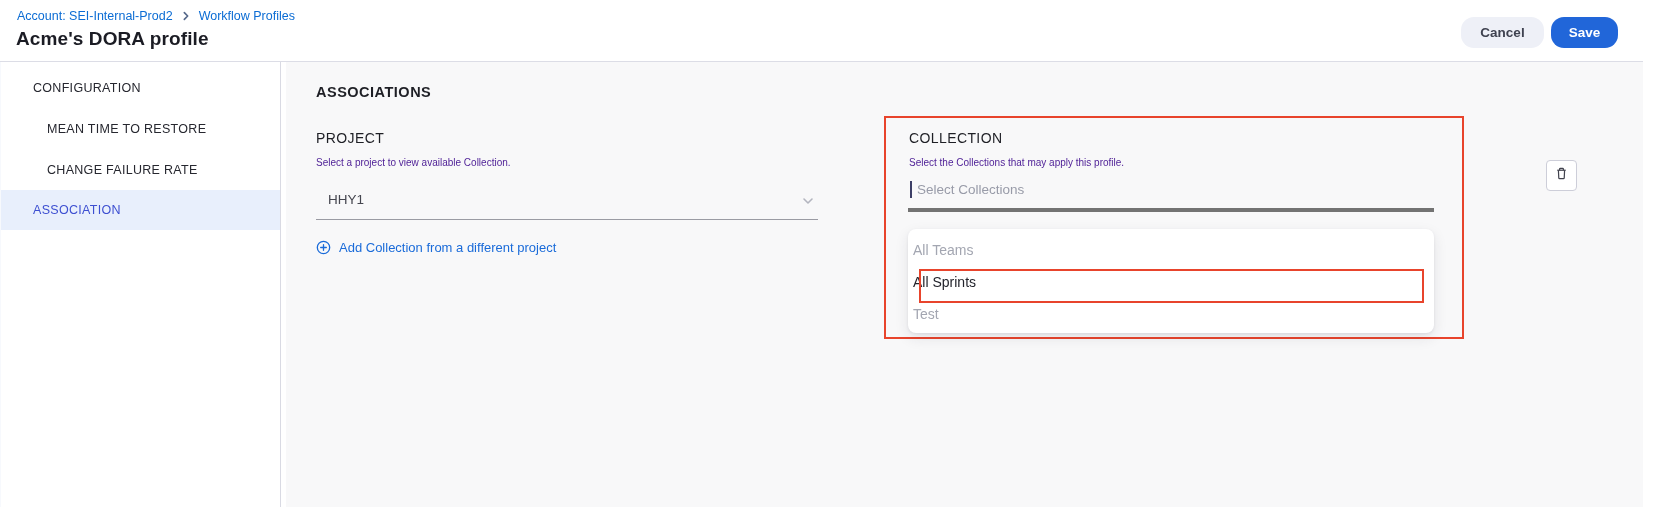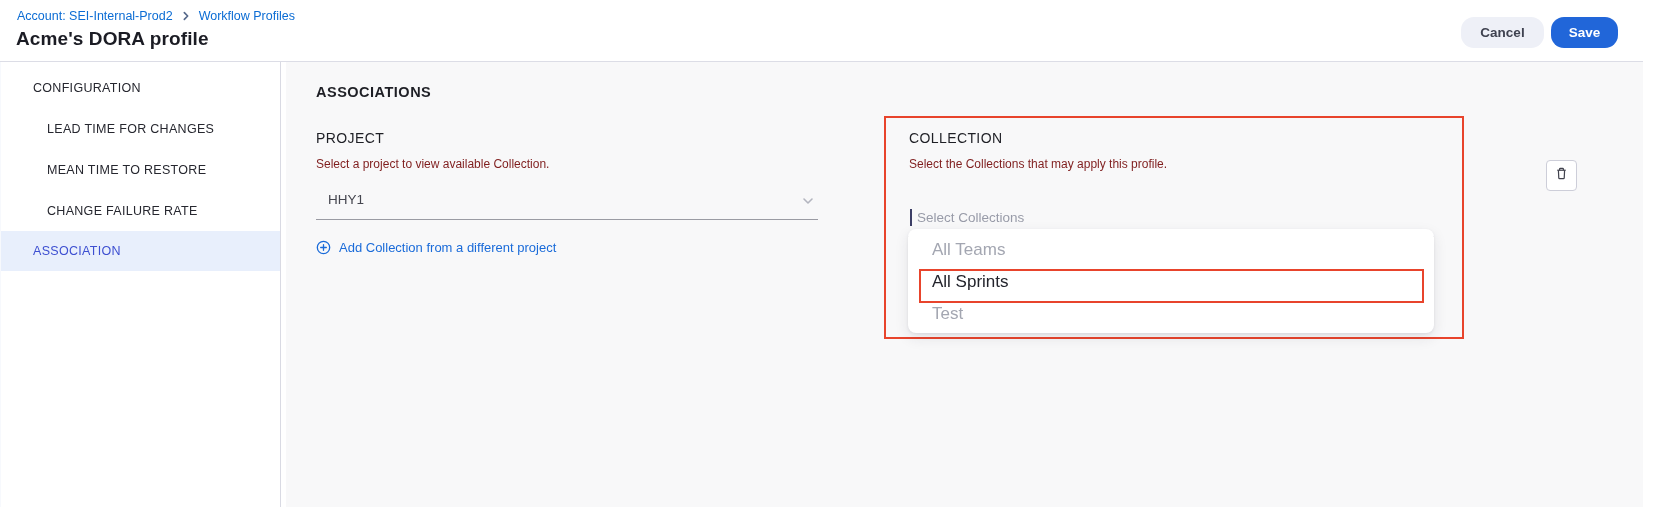--- a/index.html
+++ b/index.html
@@ -28,45 +28,45 @@
   .side-item { height:41px; display:flex; align-items:center; padding-left:32px;
                font-size:12.5px; color:#26272f; letter-spacing:.3px; cursor:pointer; white-space:nowrap; }
   .side-item.indent { padding-left:46px; }
   .side-item.active { height:40px; background:#e8effc; color:#3d4fd1; }
 
   
   .main { position:absolute; left:286px; top:62px; width:1357px; height:445px; background:#f8f8f9; }
   .assoc-heading { position:absolute; left:30px; top:22px; font-size:14.5px; font-weight:700; color:#1e1f25; letter-spacing:.5px; }
 
   .col-title { font-size:14px; font-weight:400; color:#1e1f25; letter-spacing:.4px; }
-  .col-desc  { font-size:12px; color:#7f1d1d; }
+  .col-desc  { font-size:10px; color:#4c1d95; }
 
   
   .project-col { position:absolute; left:30px; top:68px; width:502px; }
   .project-title { position:absolute; left:0; top:0; }
   .project-desc  { position:absolute; left:0; top:27px; }
   .project-select { position:absolute; left:0; top:53px; width:502px; height:37px; border-bottom:1px solid #9a9ba3; cursor:pointer; }
   .project-select .value { position:absolute; left:12px; top:9px; font-size:13.5px; color:#45464f; }
   .project-select .chev { position:absolute; right:3px; top:11px; color:#b3b5bf; }
   .chev svg { width:14px; height:14px; }
   .add-link { position:absolute; left:0; top:110px; display:flex; align-items:center; gap:8px; color:#1a6bd9; font-size:13px; cursor:pointer; }
   .add-link .plus-icon { display:flex; align-items:center; }
   .add-link svg { width:15px; height:15px; }
 
   
   .red-frame { position:absolute; left:598px; top:54px; width:580px; height:223px; border:2px solid #e8442c; z-index:3; }
   .collection-col { position:absolute; left:622px; top:68px; width:526px; z-index:4; }
   .collection-title { position:absolute; left:1px; top:0; }
   .collection-desc  { position:absolute; left:1px; top:27px; }
-  .collection-input { position:absolute; left:0; top:67px; width:526px; height:43px; border-bottom:4px solid #737373; cursor:text; }
+  .collection-input { position:absolute; left:0; top:39px; width:526px; height:43px; border-bottom:4px solid #737373; cursor:text; }
   .caret-bar { position:absolute; left:2px; top:12px; width:2px; height:17px; background:#3c3e66; }
   .collection-input .placeholder { position:absolute; left:9px; top:13px; font-size:13.5px; color:#989ba8; }
   .dropdown { position:absolute; left:0; top:99px; width:526px; height:104px; background:#ffffff;
               border-radius:8px; box-shadow:0 5px 14px rgba(40,41,61,.10), 0 1px 3px rgba(40,41,61,.08); padding-top:5px; }
-  .option { height:32px; display:flex; align-items:center; padding-left:24px; font-size:17px; cursor:pointer; }
+  .option { height:32px; display:flex; align-items:center; padding-left:5px; font-size:14px; cursor:pointer; }
   .option.muted { color:#a3a6b1; }
   .option.current { color:#23242c; }
   .option-redbox { position:absolute; left:11px; top:40px; width:505px; height:34px; border:2px solid #e8442c; pointer-events:none; }
 
   
   .delete-btn { position:absolute; left:1260px; top:98px; width:31px; height:31px; background:#ffffff;
                 border:1px solid #cdced9; border-radius:4px; display:flex; align-items:center; justify-content:center; cursor:pointer; }
   .delete-btn svg { width:15px; height:15px; }
 </style>
 </head>
@@ -86,21 +86,20 @@
         <span class="crumb-link">Workflow Profiles</span>
       </div>
       <div class="page-title">Acme's DORA profile</div>
       <button class="btn btn-cancel">Cancel</button>
       <button class="btn btn-save">Save</button>
     </div>
 
     <div class="left-strip"></div>
     <nav class="sidebar">
       <div class="side-item">CONFIGURATION</div>
-      <div class="side-item indent">LEAD TIME FOR CHANGES</div>
       <div class="side-item indent">MEAN TIME TO RESTORE</div>
       <div class="side-item indent">CHANGE FAILURE RATE</div>
       <div class="side-item active">ASSOCIATION</div>
     </nav>
 
     <div class="main">
       <div class="assoc-heading">ASSOCIATIONS</div>
 
       <div class="project-col">
         <div class="col-title project-title">PROJECT</div>

